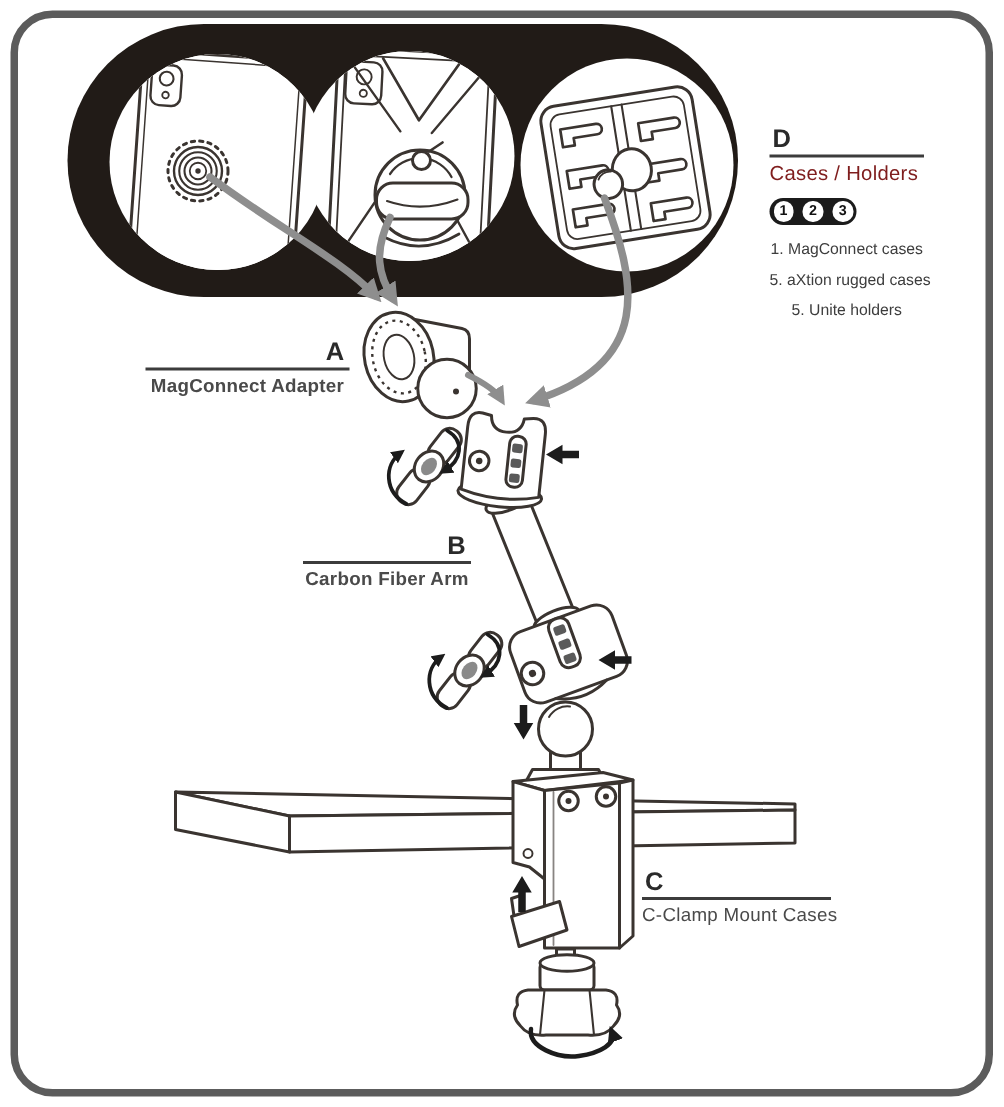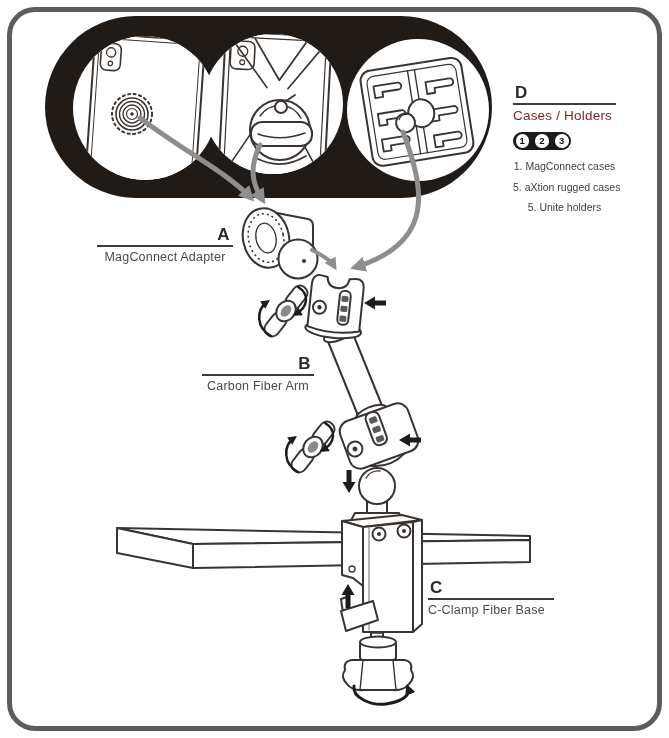--- a/index.html
+++ b/index.html
@@ -18,21 +18,21 @@
     display:block;font-size:17px;font-weight:bold;color:#2a2a2a;
     line-height:19px;border-bottom:2px solid #3c3c3c;padding-bottom:1px;
     letter-spacing:.5px;
   }
   .pl-letter.right{text-align:right;padding-right:3px;}
   .pl-letter.left{text-align:left;padding-left:2px;}
   .pl-caption{
     font-size:12.5px;color:#4a4a4a;margin-top:3px;white-space:nowrap;
     letter-spacing:.2px;
   }
-  .pl-caption.center{text-align:center;}
+  .pl-caption.center{text-align:center;font-weight:bold;}
 
   #label-d .pl-caption{font-size:13.5px;color:#7f1d1d;}
   .badge-pill{
     margin-top:9px;width:58px;height:18px;background:#1b1b1b;border-radius:9px;
     display:flex;align-items:center;justify-content:space-between;padding:0 2.5px;
     box-sizing:border-box;
   }
   .badge-num{
     width:13.5px;height:13.5px;background:#ffffff;border-radius:50%;
     font-size:9.5px;font-weight:bold;color:#111;display:flex;
@@ -258,21 +258,21 @@
   <div class="pl-caption center">MagConnect Adapter</div>
 </div>
 
 <div class="part-label" id="label-b" style="left:202px;top:354px;width:112px;">
   <span class="pl-letter right">B</span>
   <div class="pl-caption center">Carbon Fiber Arm</div>
 </div>
 
 <div class="part-label" id="label-c" style="left:428px;top:578px;width:126px;">
   <span class="pl-letter left">C</span>
-  <div class="pl-caption">C-Clamp Fiber Base</div>
+  <div class="pl-caption">C-Clamp Mount Cases</div>
 </div>
 
 <div class="part-label" id="label-d" style="left:513px;top:83px;width:103px;">
   <span class="pl-letter left">D</span>
   <div class="pl-caption">Cases / Holders</div>
   <div class="badge-pill">
     <span class="badge-num">1</span>
     <span class="badge-num">2</span>
     <span class="badge-num">3</span>
   </div>

